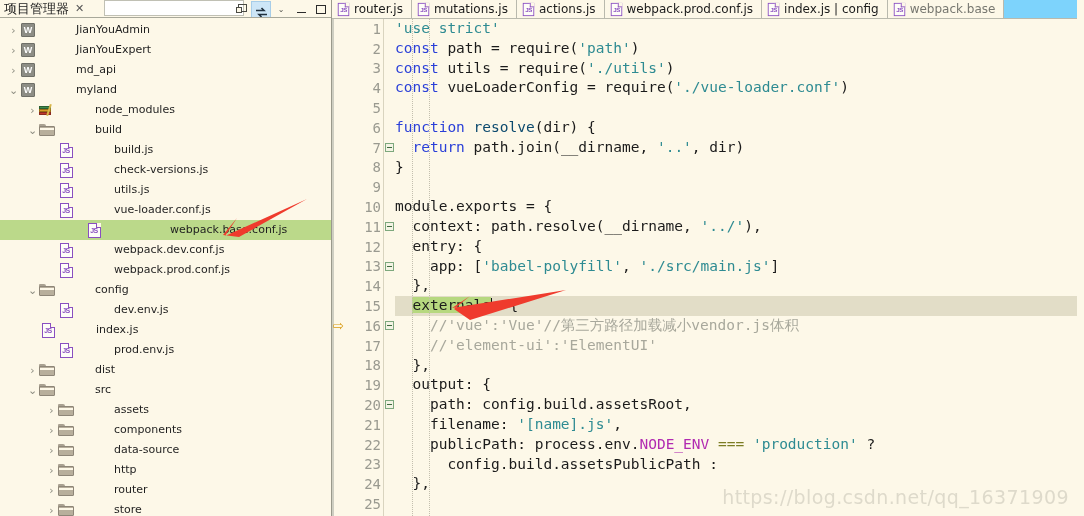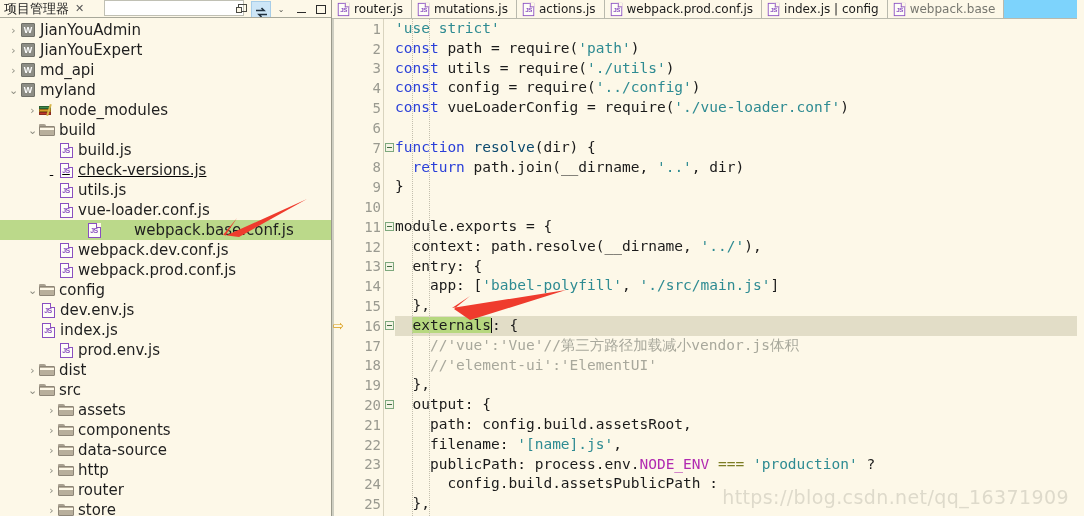--- a/index.html
+++ b/index.html
@@ -73,23 +73,24 @@
     display: flex; align-items: center; justify-content: center;
     color: #8c8c80; font-size: 11px;
     font-family: "DejaVu Sans", sans-serif;
   }
   .twisty.blank { color: transparent; }
   .ricon {
     width: 18px; height: 20px; margin-right: 3px;
     display: flex; align-items: center; justify-content: center;
   }
   .rlabel {
-    font-size: 15px; color: #1f1f1f;
+    font-size: 11px; color: #1f1f1f;
     font-family: "DejaVu Sans", sans-serif;
     line-height: 20px;
+    margin-left: 36px;
   }
 
   
   .ico-proj {
     width: 14px; height: 14px; background: #8d8d85;
     border: 1px solid #6f6f68; border-radius: 1px;
     color: #ffffff; font-size: 9px; font-weight: bold;
     display: flex; align-items: center; justify-content: center;
     font-family: "Liberation Sans", sans-serif;
   }
@@ -321,21 +322,21 @@
           </span>
           <span class="rlabel">build</span>
         </div>
         <div class="row" style="padding-left: 46px;">
           <span class="twisty blank">·</span>
           <span class="ricon">
             <span class="ico-js">JS</span>
           </span>
           <span class="rlabel">build.js</span>
         </div>
-        <div class="row" style="padding-left: 46px; text-decoration: underline;">
+        <div class="row" style="padding-left: 46px;">
           <span class="twisty blank">·</span>
           <span class="ricon">
             <span class="ico-js">JS</span>
           </span>
           <span class="rlabel">check-versions.js</span>
         </div>
         <div class="row" style="padding-left: 46px;">
           <span class="twisty blank">·</span>
           <span class="ricon">
             <span class="ico-js">JS</span>
@@ -374,21 +375,21 @@
           <span class="twisty">⌄</span>
           <span class="ricon">
             <span class="ico-folder">
               <span class="tabtop"></span>
               <span class="body"></span>
               <span class="lip"></span>
             </span>
           </span>
           <span class="rlabel">config</span>
         </div>
-        <div class="row" style="padding-left: 28px;">
+        <div class="row" style="padding-left: 46px;">
           <span class="twisty blank">·</span>
           <span class="ricon">
             <span class="ico-js">JS</span>
           </span>
           <span class="rlabel">dev.env.js</span>
         </div>
         <div class="row" style="padding-left: 28px;">
           <span class="twisty blank">·</span>
           <span class="ricon">
             <span class="ico-js">JS</span>
@@ -608,21 +609,20 @@
           <div class="gline">
             <span class="lnum">26</span>
           </div>
         </div>
       <div id="code">
           <div class="indentguide" style="left: 28px;"></div>
           <div class="indentguide" style="left: 45px;"></div>
           <div class="cline"><span class="s">'use strict'</span></div>
           <div class="cline"><span class="k">const</span> path = require(<span class="s">'path'</span>)</div>
           <div class="cline"><span class="k">const</span> utils = require(<span class="s">'./utils'</span>)</div>
-          <div class="cline"><span class="k">const</span> config = require(<span class="s">'../config'</span>)</div>
           <div class="cline"><span class="k">const</span> vueLoaderConfig = require(<span class="s">'./vue-loader.conf'</span>)</div>
           <div class="cline"></div>
           <div class="cline"><span class="k">function</span> <span class="f">resolve</span>(dir) {</div>
           <div class="cline">  <span class="k">return</span> path.join(__dirname, <span class="s">'..'</span>, dir)</div>
           <div class="cline">}</div>
           <div class="cline"></div>
           <div class="cline">module.exports = {</div>
           <div class="cline">  context: path.resolve(__dirname, <span class="s">'../'</span>),</div>
           <div class="cline">  entry: {</div>
           <div class="cline">    app: [<span class="s">'babel-polyfill'</span>, <span class="s">'./src/main.js'</span>]</div>

